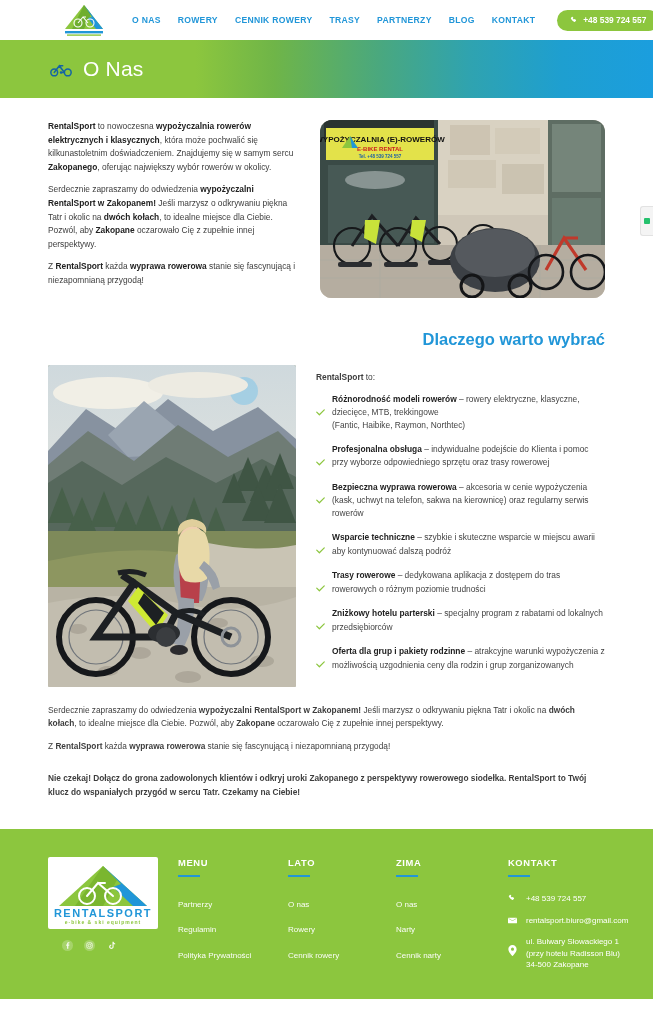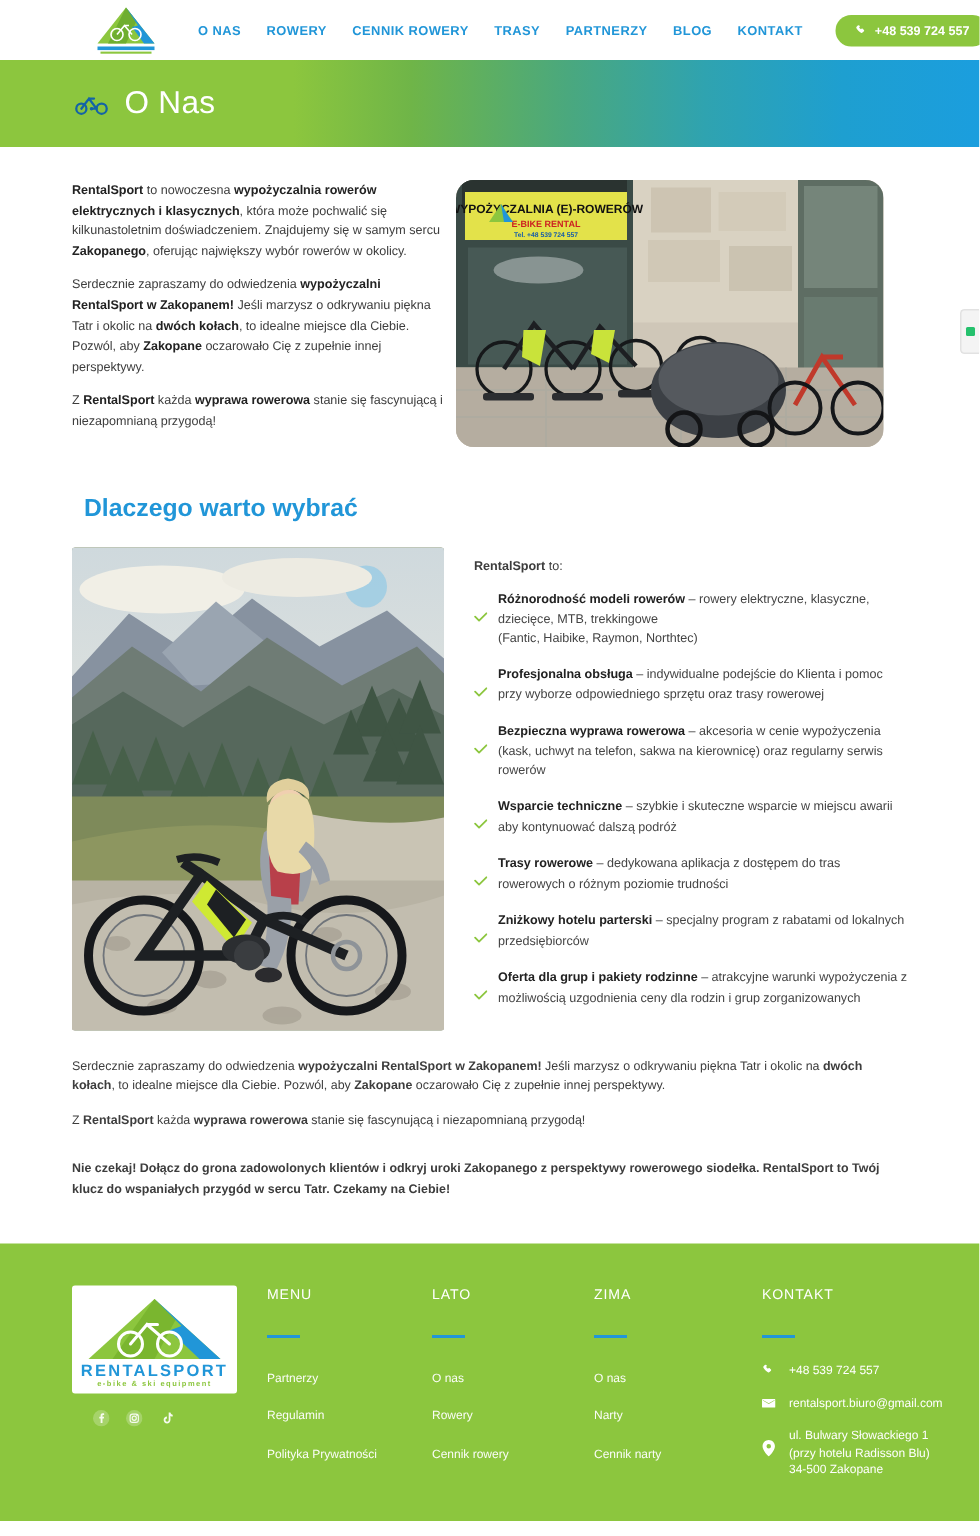--- a/index.html
+++ b/index.html
@@ -73,21 +73,21 @@
     font-size: 21px;
     font-weight: 400;
     letter-spacing: .2px;
   }
 
   
   .main { padding: 0 48px; }
 
   .intro-row {
     display: flex;
-    gap: 6px;
+    gap: 22px;
     padding-top: 22px;
   }
   .intro-text { width: 250px; flex: none; }
   .intro-text p {
     font-size: 8.4px;
     line-height: 1.62;
     color: #3d3d3d;
     margin-bottom: 9px;
   }
   .intro-text p b { color: #222; }
@@ -101,20 +101,21 @@
     background: #b9b2a6;
   }
 
   
   .why-title {
     color: #2196d8;
     font-size: 16.5px;
     font-weight: bold;
     line-height: 1.32;
     margin: 31px 0 0 8px;
+    text-align: right;
   }
 
   .why-row {
     display: flex;
     gap: 20px;
     margin-top: 14px;
   }
   .rider-photo {
     width: 248px; height: 322px;
     flex: none;
@@ -196,23 +197,23 @@
     opacity: .92;
   }
   .f-col { flex: none; }
   .f-col.menu { width: 98px; }
   .f-col.lato { width: 96px; }
   .f-col.zima { width: 100px; }
   .f-col.kontakt { flex: 1; }
   .f-head {
     color: #fff;
     font-size: 9.4px;
-    font-weight: normal;
+    font-weight: bold;
     letter-spacing: .6px;
-    margin-bottom: 22px;
+    margin-bottom: 7px;
   }
   .f-rule {
     width: 22px; height: 2px;
     background: #2196d8;
     margin-bottom: 16px;
   }
   .f-col ul { list-style: none; }
   .f-col li { margin-bottom: 7.5px; }
   .f-col a {
     color: #ffffff;

